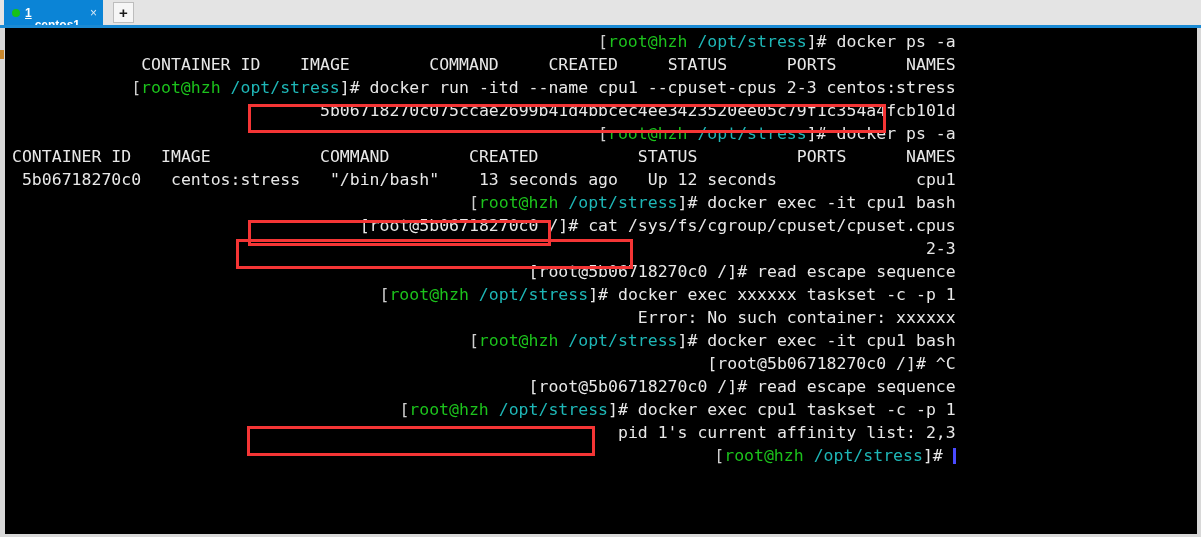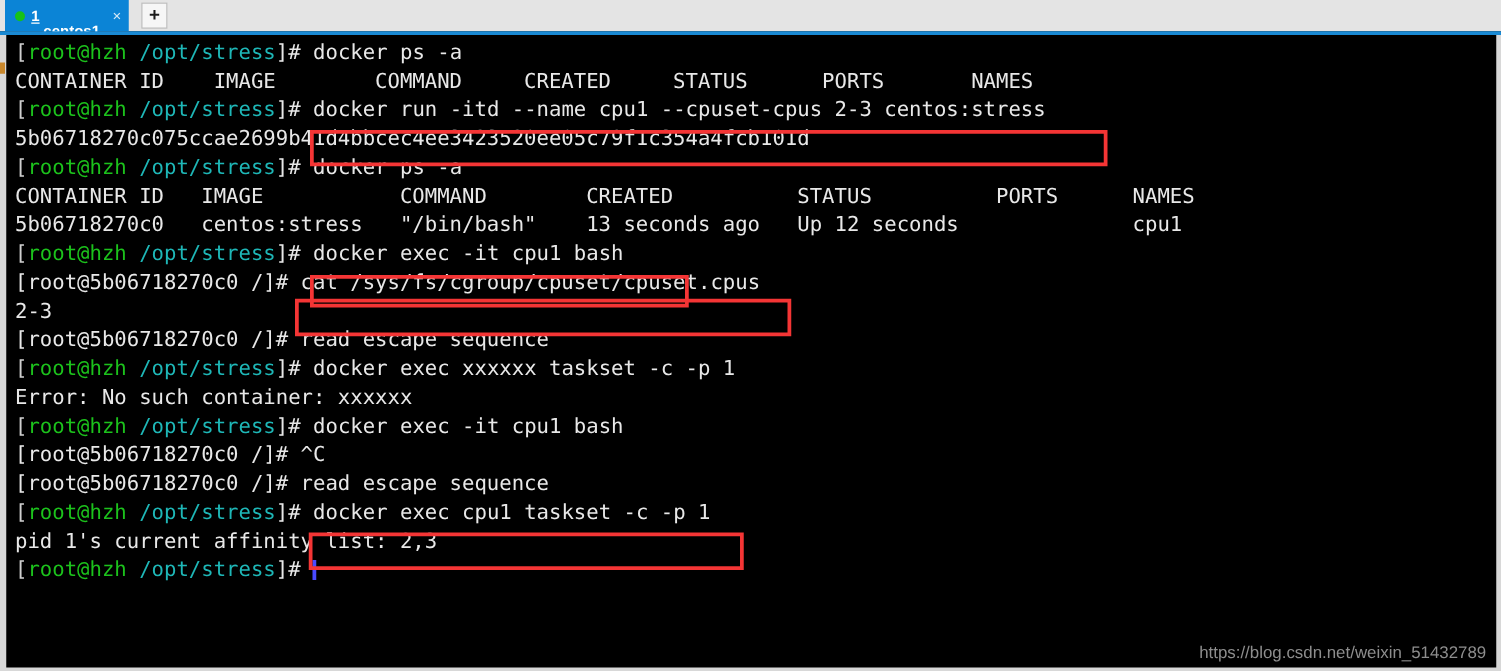--- a/index.html
+++ b/index.html
@@ -121,20 +121,21 @@
   .lines {
     position: absolute;
     left: 7px;
     top: 2px;
     font-family: "DejaVu Sans Mono", "Liberation Mono", monospace;
     font-size: 16.5px;
     line-height: 23px;
     color: #e6e6e6;
     white-space: pre;
     letter-spacing: 0px;
+    text-align: right;
   }
   .line { height: 23px; }
 
   .c-white  { color: #e8e8e8; }
   .c-green  { color: #1cc21c; }
   .c-cyan   { color: #1eb7b7; }
   .c-grey   { color: #cfcfcf; }
 
   .cursor {
     display: inline-block;
@@ -187,14 +188,13 @@
 
       <div id="annots">
           <div class="redbox" style="left: 243px; top: 76px; width: 638px; height: 29px; border-color: rgb(244, 53, 53);"></div>
           <div class="redbox" style="left: 243px; top: 192px; width: 303px; height: 26px; border-color: rgb(244, 53, 53);"></div>
           <div class="redbox" style="left: 231px; top: 211px; width: 397px; height: 30px; border-color: rgb(244, 53, 53);"></div>
           <div class="redbox" style="left: 242px; top: 398px; width: 348px; height: 30px; border-color: rgb(244, 53, 53);"></div>
         </div>
     </div>
   </div>
 
-  <div id="watermark">https://blog.csdn.net/weixin_51432789</div>
 </div>
 
 </body></html>

